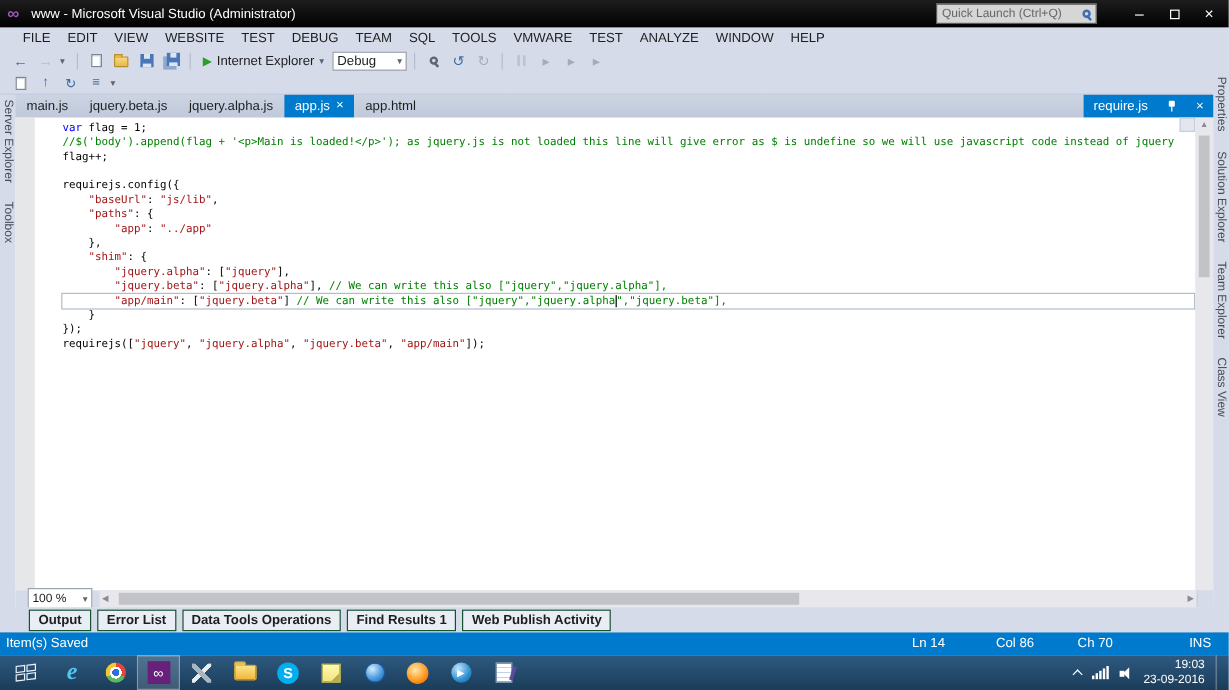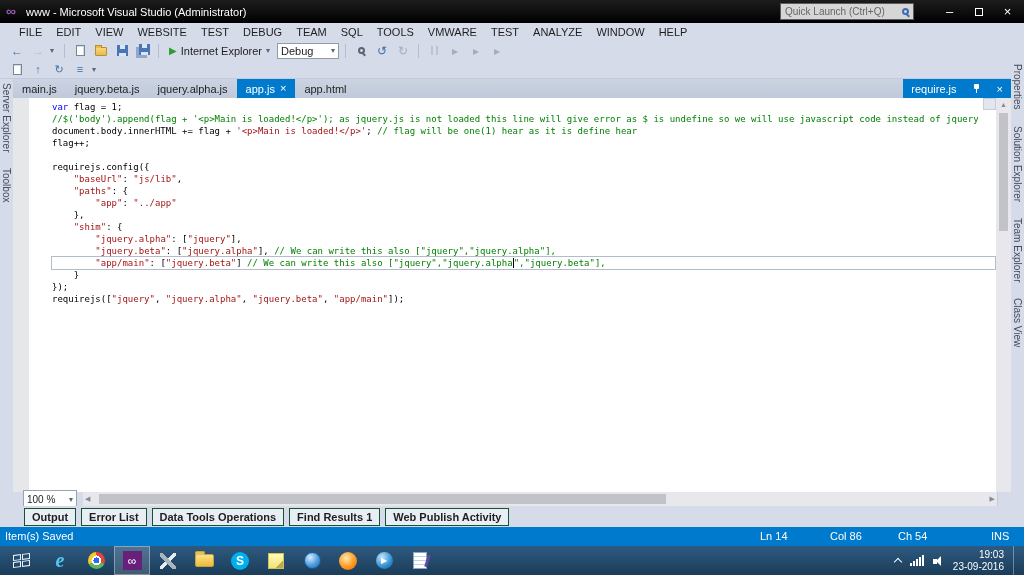--- a/index.html
+++ b/index.html
@@ -271,21 +271,20 @@
     <span class="pin-icon"></span>
     <span>×</span>
   </div>
 </div>
 
 <div class="editor">
   <div class="indicator-margin"></div>
   <div class="code" id="code-container">
       <div class="code-line"><span class="tok-k">var</span><span class="tok-p"> flag = 1;</span></div>
       <div class="code-line"><span class="tok-c">//$('body').append(flag + '&lt;p&gt;Main is loaded!&lt;/p&gt;'); as jquery.js is not loaded this line will give error as $ is undefine so we will use javascript code instead of jquery</span></div>
-      <div class="code-line"><span class="tok-p">document.body.innerHTML += flag + </span><span class="tok-s">'&lt;p&gt;Main is loaded!&lt;/p&gt;'</span><span class="tok-p">; </span><span class="tok-c">// flag will be one(1) hear as it is define hear</span></div>
       <div class="code-line"><span class="tok-p">flag++;</span></div>
       <div class="code-line"></div>
       <div class="code-line"><span class="tok-p">requirejs.config({</span></div>
       <div class="code-line"><span class="tok-p">    </span><span class="tok-s">"baseUrl"</span><span class="tok-p">: </span><span class="tok-s">"js/lib"</span><span class="tok-p">,</span></div>
       <div class="code-line"><span class="tok-p">    </span><span class="tok-s">"paths"</span><span class="tok-p">: {</span></div>
       <div class="code-line"><span class="tok-p">        </span><span class="tok-s">"app"</span><span class="tok-p">: </span><span class="tok-s">"../app"</span></div>
       <div class="code-line"><span class="tok-p">    },</span></div>
       <div class="code-line"><span class="tok-p">    </span><span class="tok-s">"shim"</span><span class="tok-p">: {</span></div>
       <div class="code-line"><span class="tok-p">        </span><span class="tok-s">"jquery.alpha"</span><span class="tok-p">: [</span><span class="tok-s">"jquery"</span><span class="tok-p">],</span></div>
       <div class="code-line"><span class="tok-p">        </span><span class="tok-s">"jquery.beta"</span><span class="tok-p">: [</span><span class="tok-s">"jquery.alpha"</span><span class="tok-p">], </span><span class="tok-c">// We can write this also ["jquery","jquery.alpha"],</span></div>
@@ -320,21 +319,21 @@
     <div class="bottom-tab">Error List</div>
     <div class="bottom-tab">Data Tools Operations</div>
     <div class="bottom-tab">Find Results 1</div>
     <div class="bottom-tab">Web Publish Activity</div>
   </div>
 
 <div class="statusbar">
   <span class="status-msg">Item(s) Saved</span>
   <span class="status-ln">Ln 14</span>
   <span class="status-col">Col 86</span>
-  <span class="status-ch">Ch 54</span>
+  <span class="status-ch">Ch 70</span>
   <span class="status-ins">INS</span>
 </div>
 
 <div class="taskbar">
   <div class="start-btn">
     <span class="start-flag">
         <i></i>
         <i></i>
         <i></i>
         <i></i>

